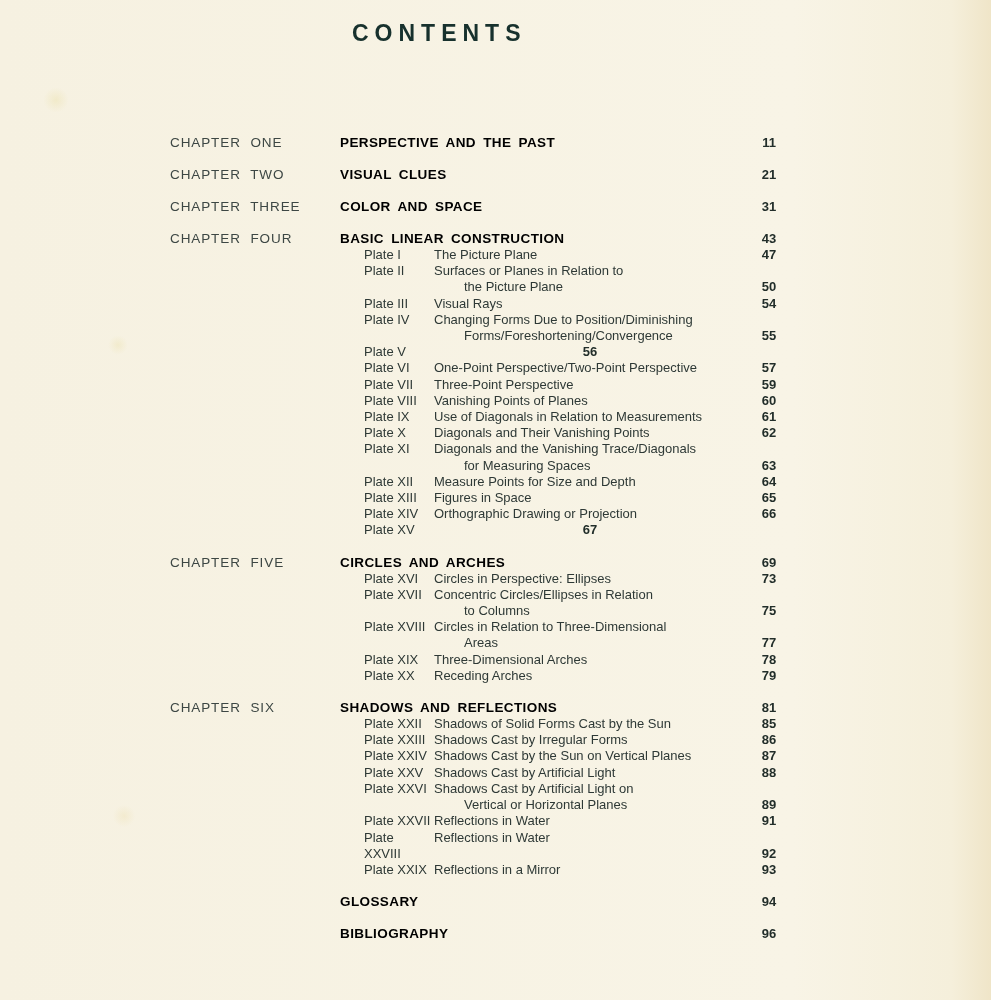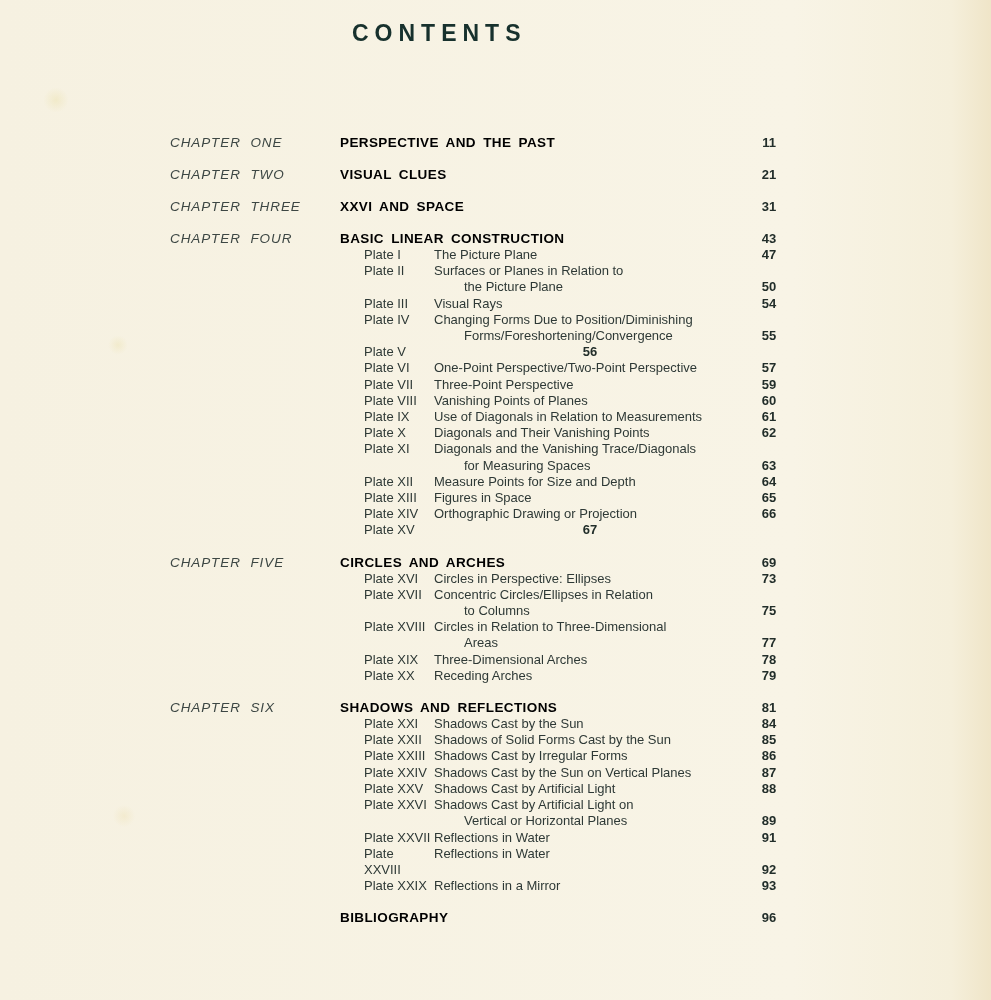--- a/index.html
+++ b/index.html
@@ -44,21 +44,20 @@
     display: grid;
     grid-template-columns: 170px 1fr 46px;
     align-items: baseline;
     line-height: 16px;
   }
   .chapter-label {
     font-size: 13.5px;
     letter-spacing: 0.9px;
     word-spacing: 5px;
     color: #3d4744;
-    font-style: italic;
   }
   .section-title {
     font-size: 13.5px;
     font-weight: bold;
     letter-spacing: 0.4px;
     word-spacing: 3px;
     color: #000000;
   }
   .page-num {
     font-size: 13px;
@@ -100,21 +99,21 @@
       <span class="chapter-label">CHAPTER TWO</span>
       <span class="section-title">VISUAL CLUES</span>
       <span class="page-num">21</span>
     </div>
 
   </section>
 
   <section class="section">
     <div class="chapter-row">
       <span class="chapter-label">CHAPTER THREE</span>
-      <span class="section-title">XXVI AND SPACE</span>
+      <span class="section-title">COLOR AND SPACE</span>
       <span class="page-num">31</span>
     </div>
 
   </section>
 
   <section class="section">
     <div class="chapter-row">
       <span class="chapter-label">CHAPTER FOUR</span>
       <span class="section-title">BASIC LINEAR CONSTRUCTION</span>
       <span class="page-num">43</span>
@@ -303,28 +302,20 @@
 </div>
   </section>
 
   <section class="section">
     <div class="chapter-row">
       <span class="chapter-label">CHAPTER SIX</span>
       <span class="section-title">SHADOWS AND REFLECTIONS</span>
       <span class="page-num">81</span>
     </div>
     <div class="plates">
-  <div class="plate-row">
-    <span class="plate-label">Plate XXI</span>
-    <span class="plate-desc">
-      <span class="line-1">Shadows Cast by the Sun</span>
-      
-    </span>
-    <span class="page-num">84</span>
-  </div>
 
   <div class="plate-row">
     <span class="plate-label">Plate XXII</span>
     <span class="plate-desc">
       <span class="line-1">Shadows of Solid Forms Cast by the Sun</span>
       
     </span>
     <span class="page-num">85</span>
   </div>
 
@@ -386,20 +377,28 @@
     <span class="plate-label">Plate XXIX</span>
     <span class="plate-desc">
       <span class="line-1">Reflections in a Mirror</span>
       
     </span>
     <span class="page-num">93</span>
   </div>
 </div>
   </section>
 
+  <section class="section">
+    <div class="chapter-row">
+      <span class="chapter-label"></span>
+      <span class="section-title">GLOSSARY</span>
+      <span class="page-num">94</span>
+    </div>
+
+  </section>
 
   <section class="section">
     <div class="chapter-row">
       <span class="chapter-label"></span>
       <span class="section-title">BIBLIOGRAPHY</span>
       <span class="page-num">96</span>
     </div>
 
   </section>
 </div>

